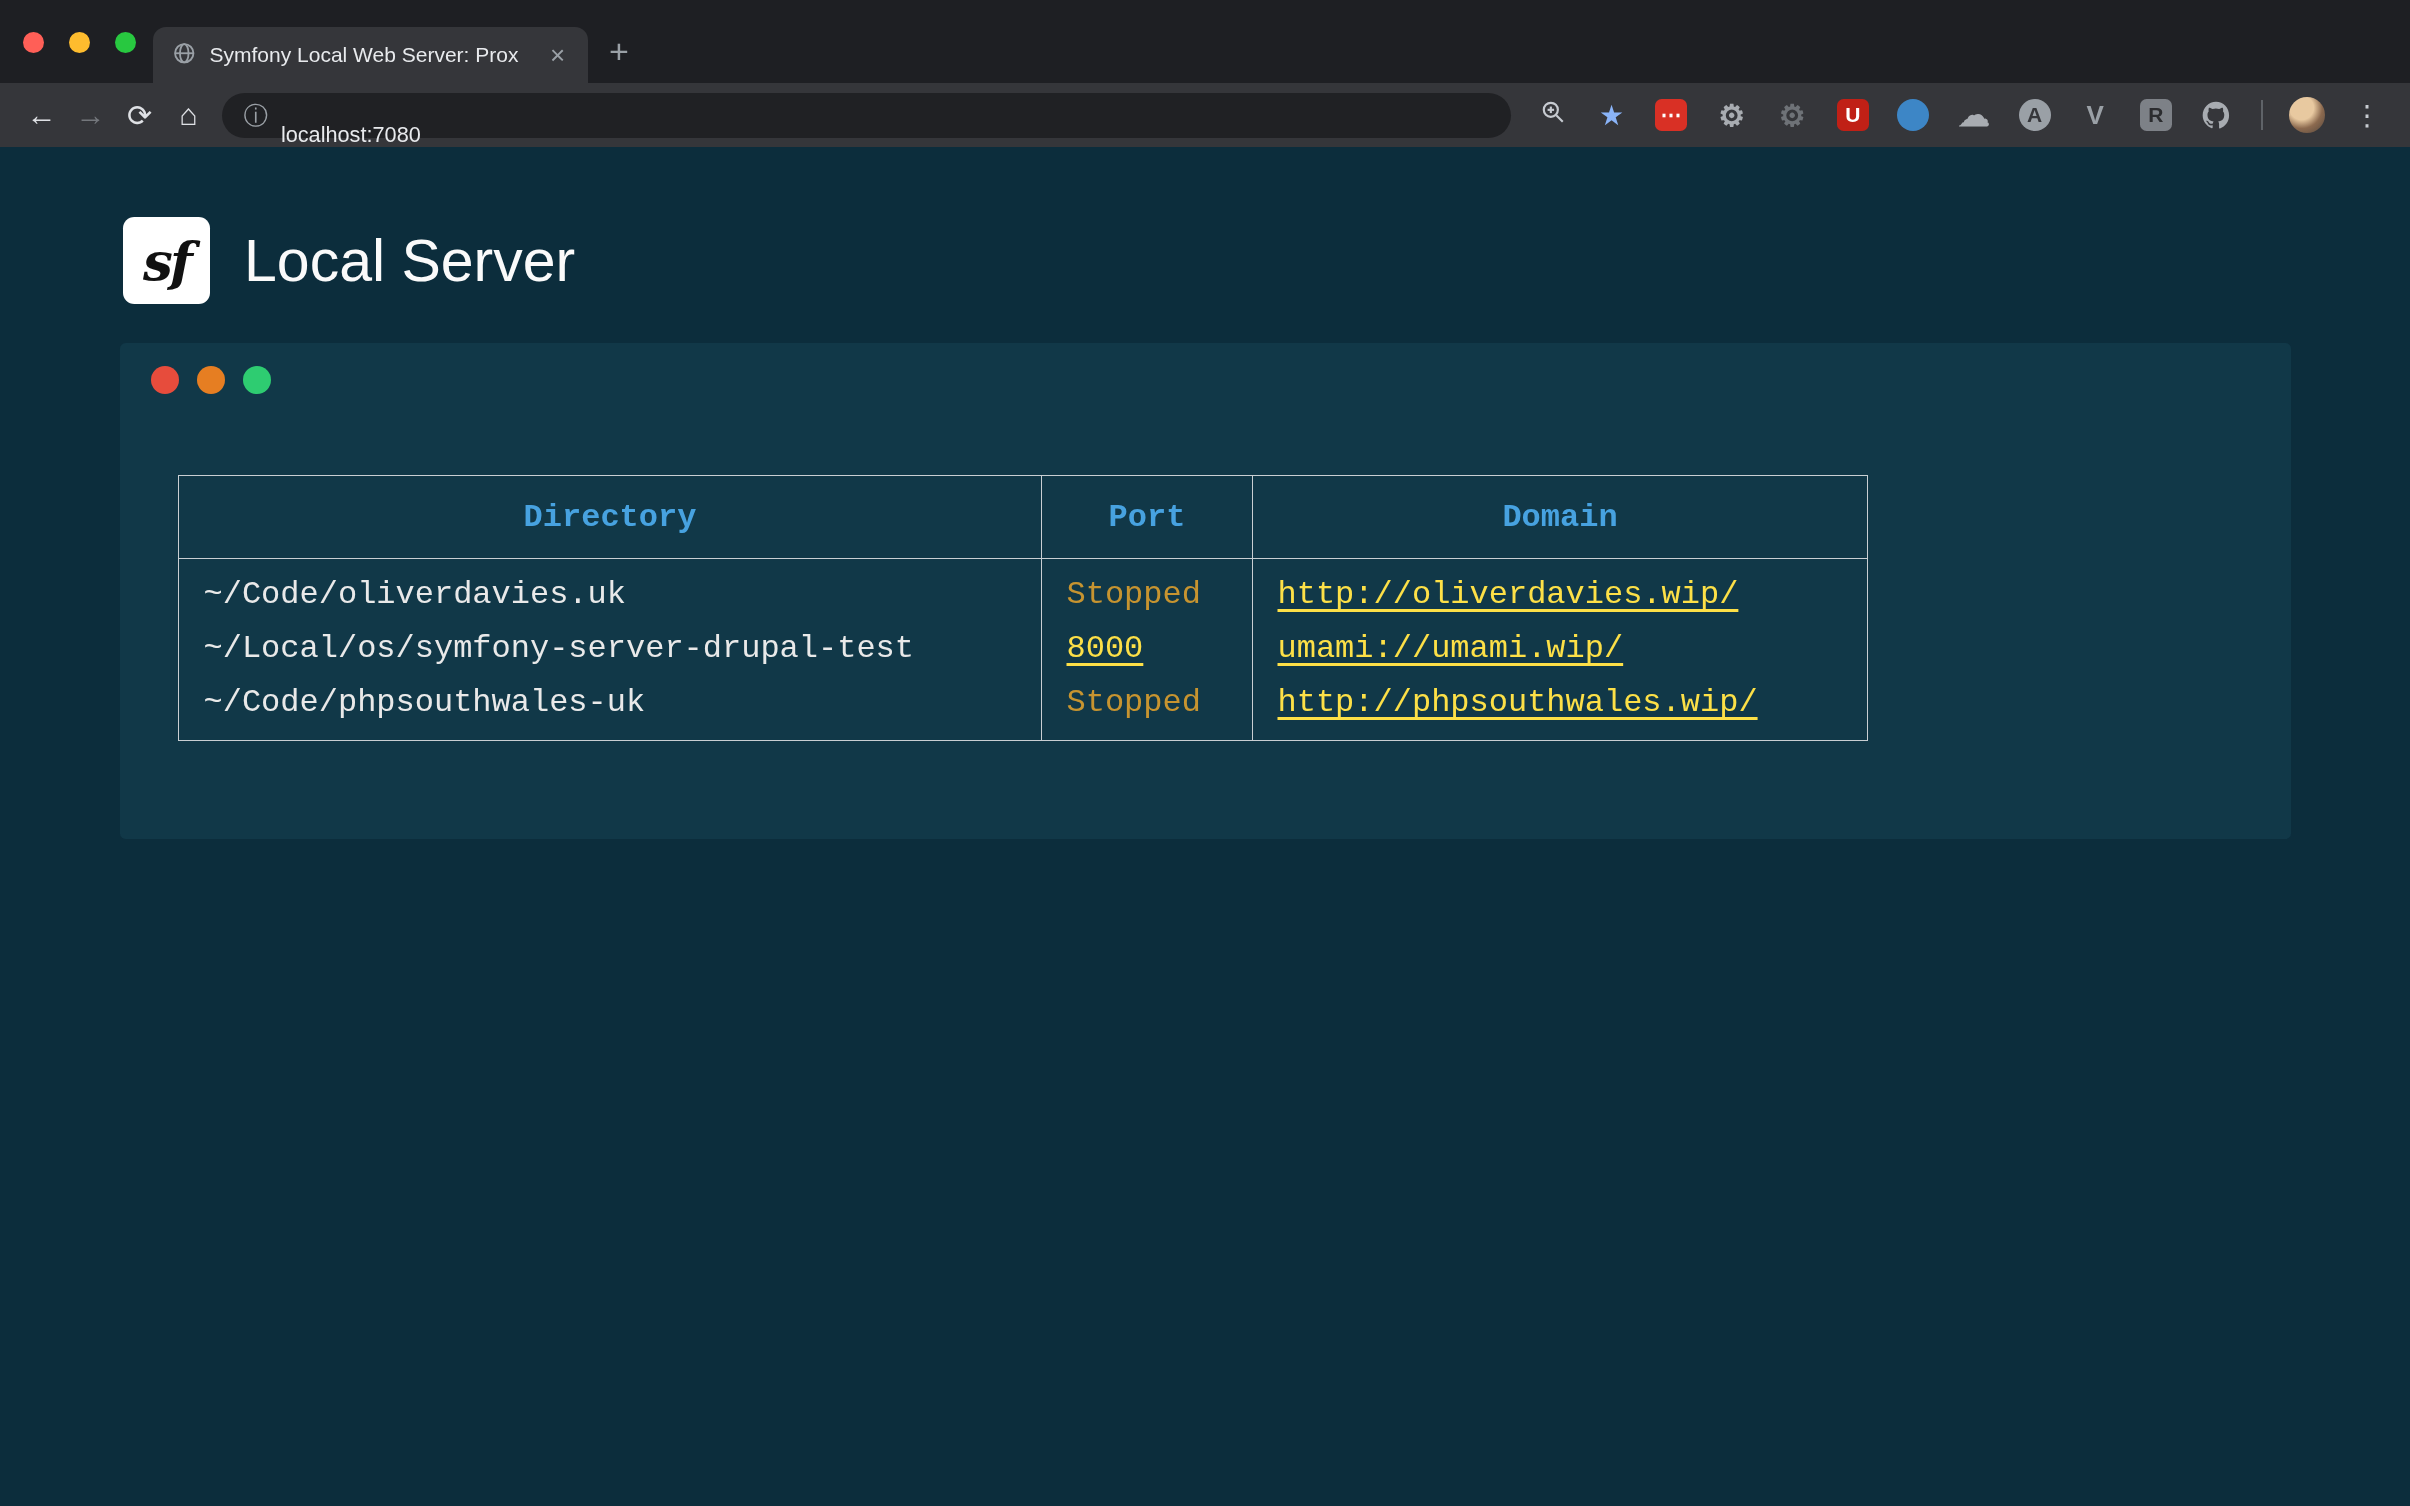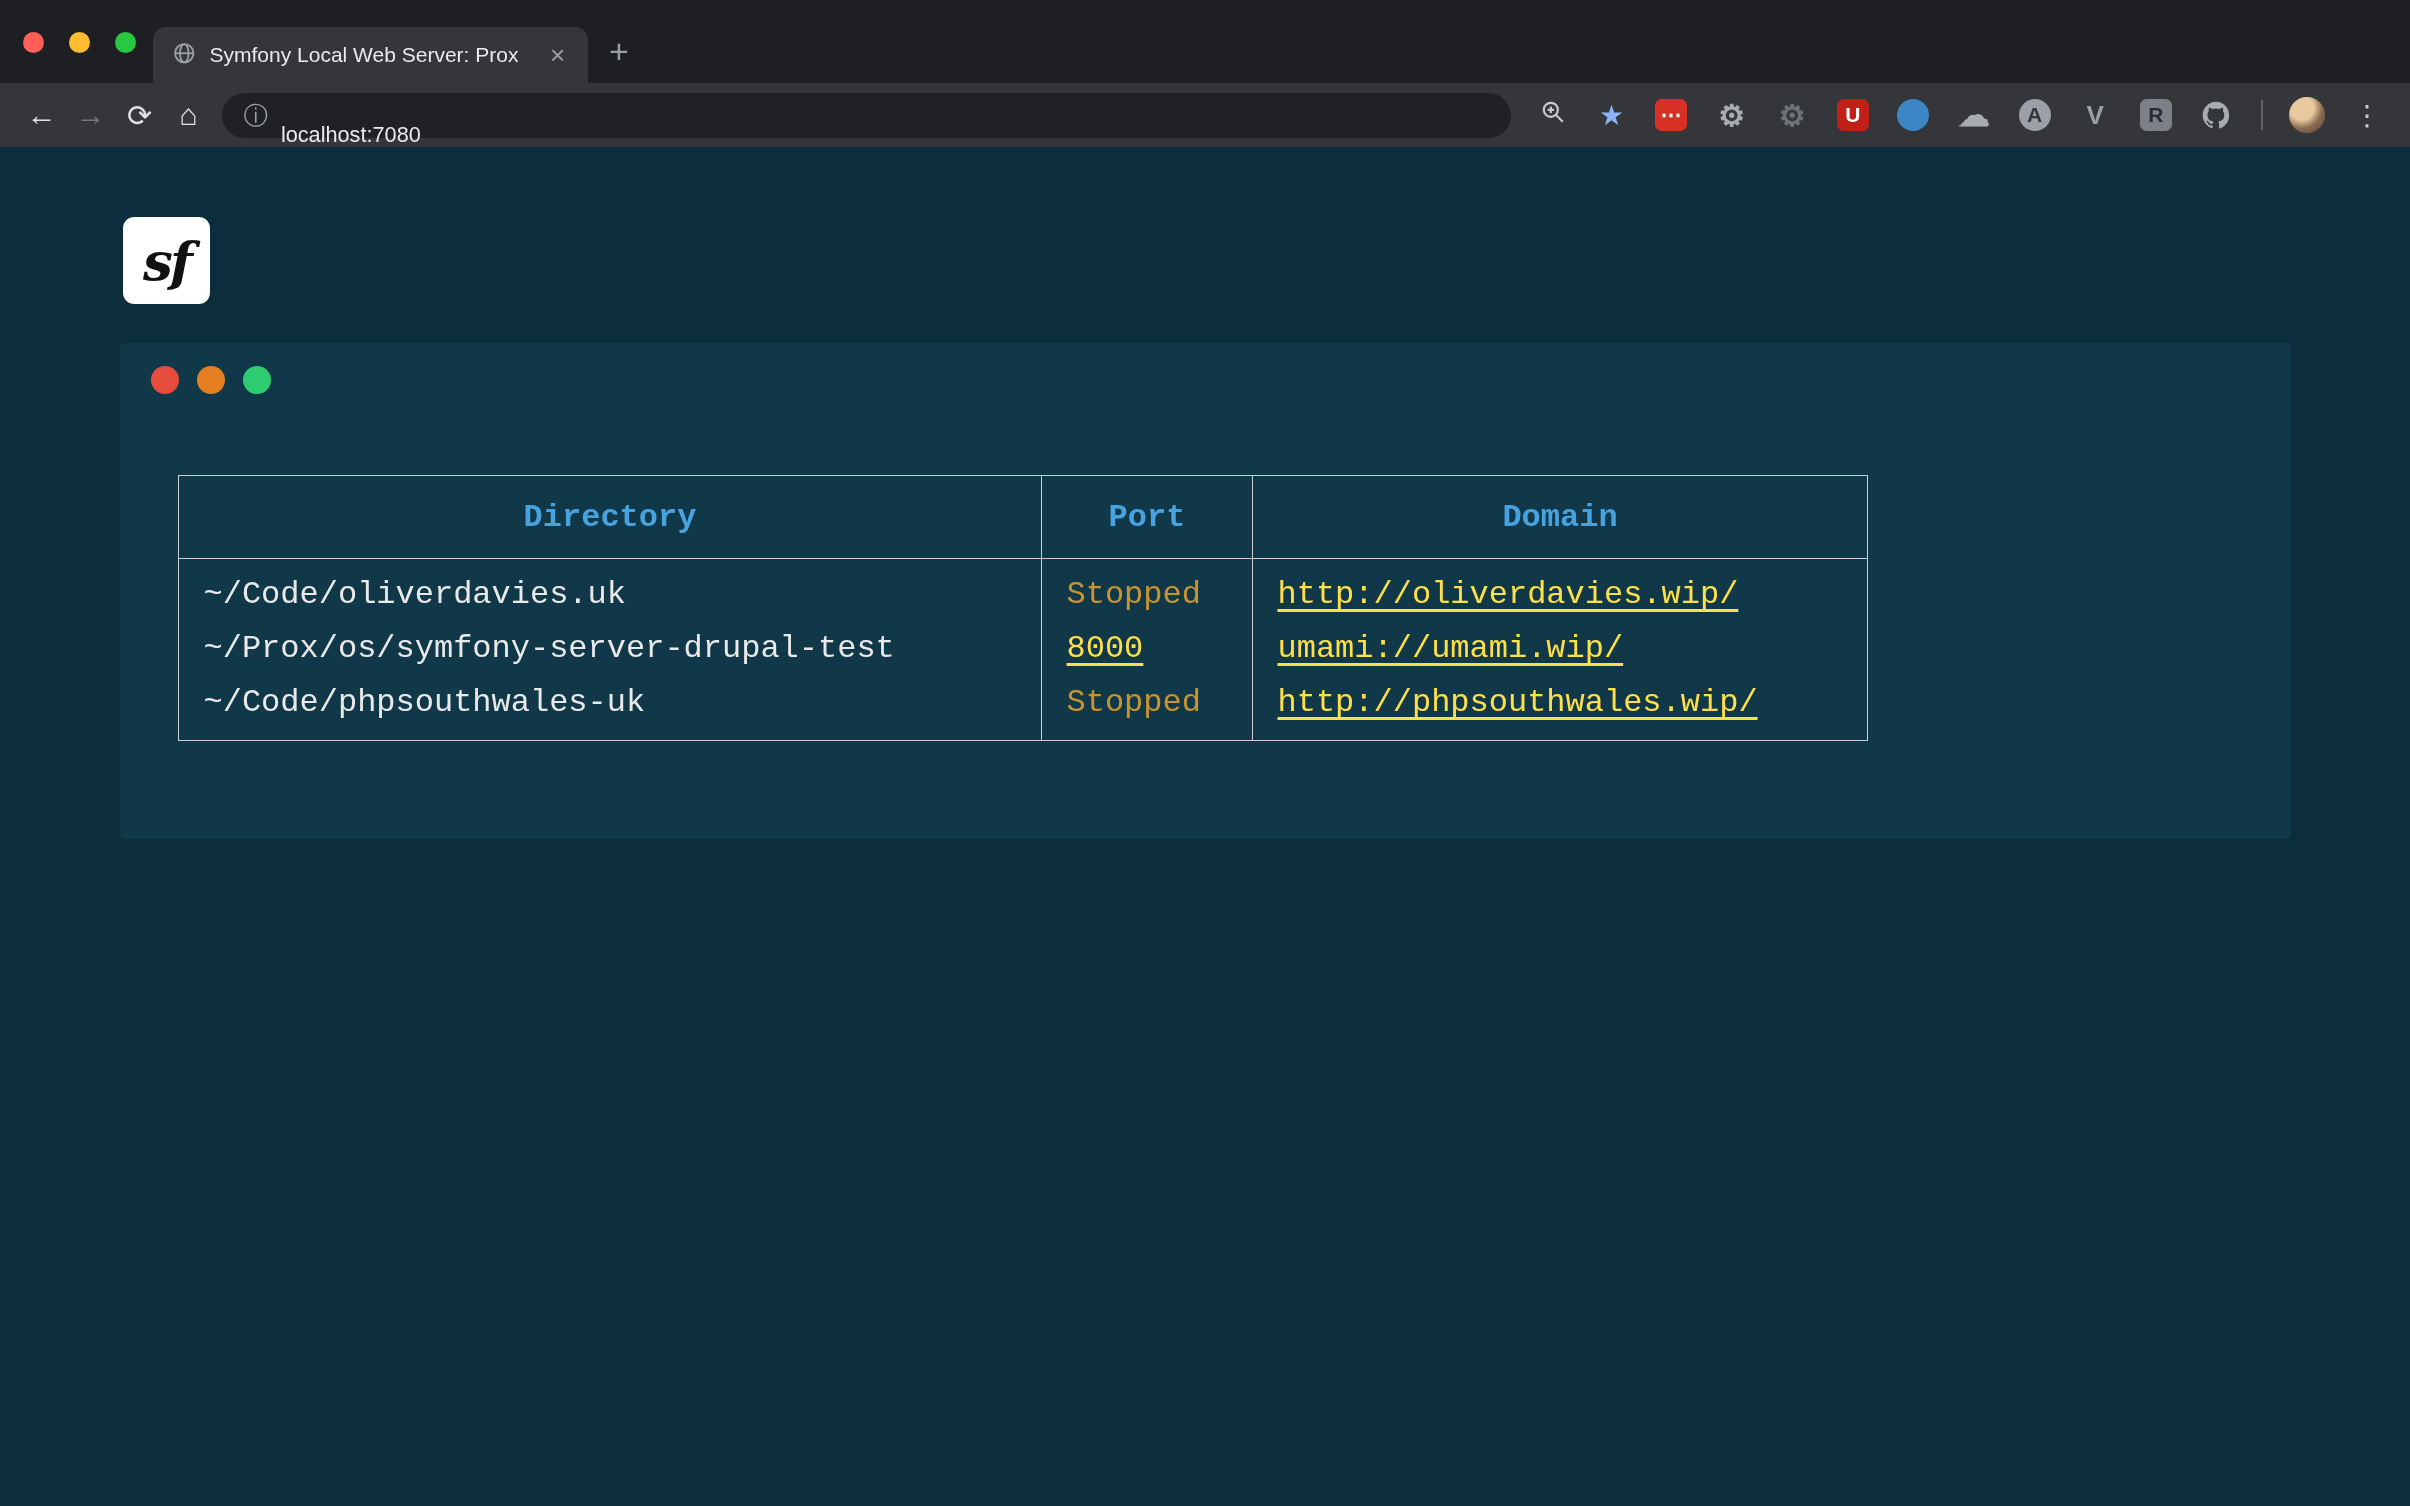--- a/index.html
+++ b/index.html
@@ -154,20 +154,21 @@
     <span class="sep"></span>
     <span class="avatar"></span>
     <span class="menu-ic">⋮</span>
   </div>
 </div>
 
 <div class="page">
 
   <div class="brand">
     <div class="sf-logo">sf</div>
+    <div class="page-title">Local Server</div>
   </div>
 
   <div class="card">
     <div class="card-dots">
       <span class="cdot" style="background:#e74c3c"></span>
       <span class="cdot" style="background:#e67e22"></span>
       <span class="cdot" style="background:#2ecc71"></span>
     </div>
 
     <table>
@@ -185,21 +186,21 @@
       </thead>
       <tbody>
         <tr>
           <td class="dir">~/Code/oliverdavies.uk</td>
           <td>
             <span class="stopped">Stopped</span></td>
           <td>
             <a class="cell-link" href="#">http://oliverdavies.wip/</a></td>
         </tr>
         <tr>
-          <td class="dir">~/Prox/os/symfony-server-drupal-test</td>
+          <td class="dir">~/Local/os/symfony-server-drupal-test</td>
           <td>
             <a class="cell-link" href="#">8000</a></td>
           <td>
             <a class="cell-link" href="#">umami://umami.wip/</a></td>
         </tr>
         <tr>
           <td class="dir">~/Code/phpsouthwales-uk</td>
           <td>
             <span class="stopped">Stopped</span></td>
           <td>

